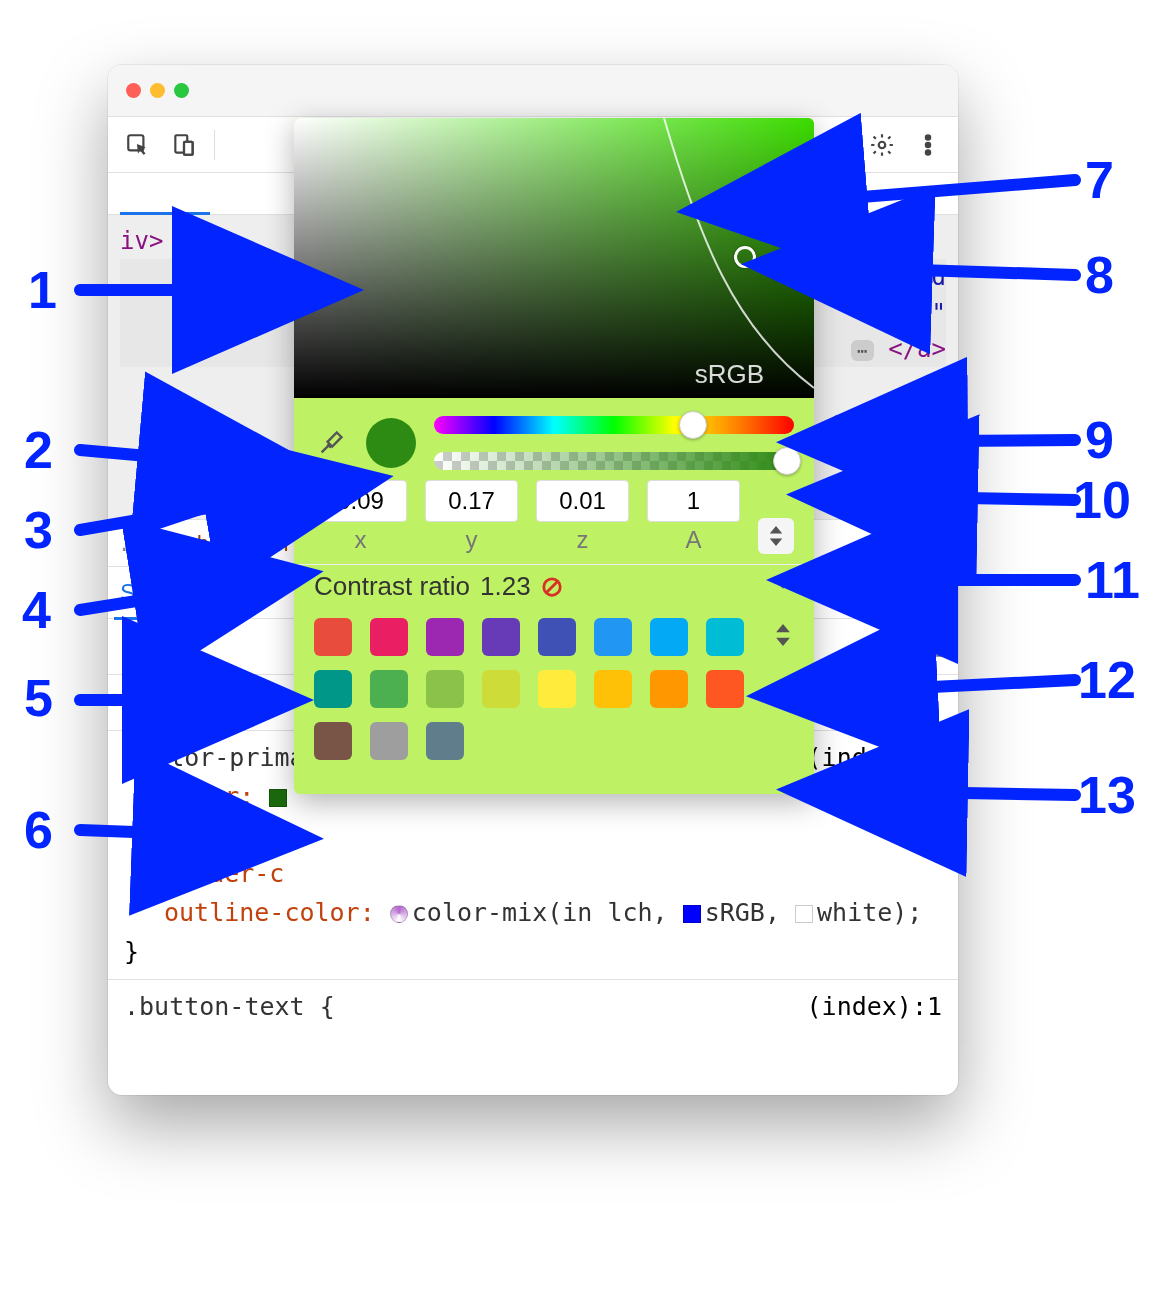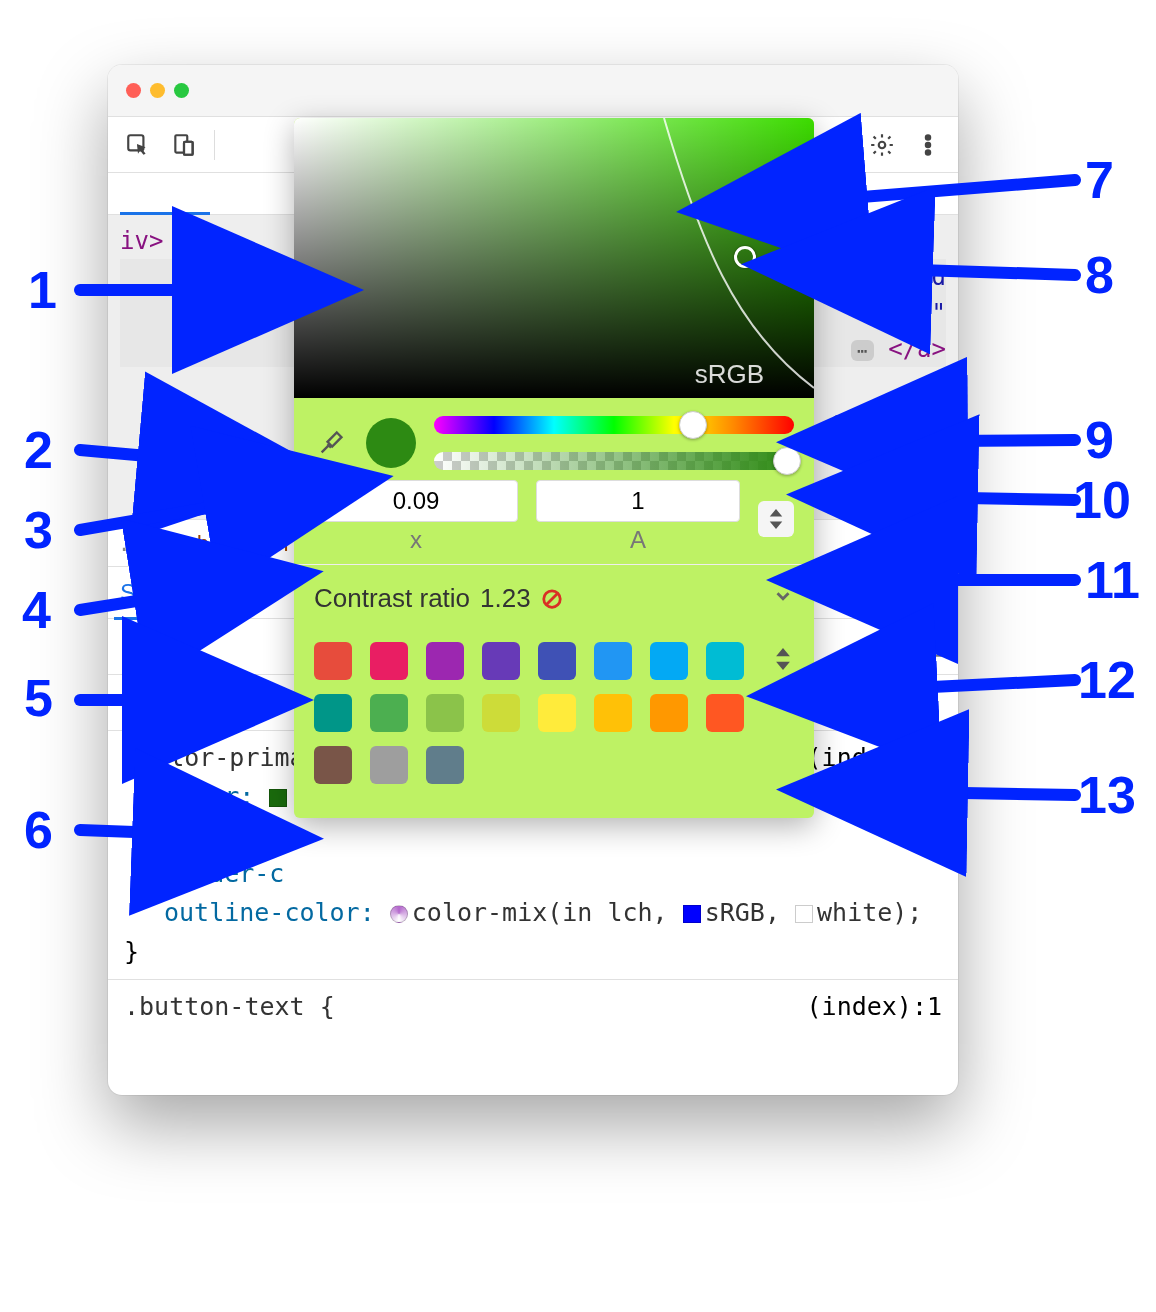--- a/index.html
+++ b/index.html
@@ -66,21 +66,21 @@
   .ptab.active::after{content:"";position:absolute;left:-6px;right:-6px;bottom:-13px;height:3px;background:#1a73e8;}
 
   .filter-row { height:56px; display:flex; align-items:center; padding:0 8px; gap:8px; border-bottom:1px solid #e0e0e0;}
   .filter-input { flex:1; color:#999; font-size:24px; padding:4px 6px;}
   .fr-icn { width:36px; height:36px; display:flex;align-items:center;justify-content:center;}
   .fr-icn svg{width:26px;height:26px;stroke:#777;fill:none;stroke-width:2;}
 
   .styles { font-family: ui-monospace, Menlo, monospace; font-size:25px; padding: 8px 16px; line-height:1.55;}
   .sel { color:#333; }
   .src { color:#000000; float:right;}
-  .prop { color:#0369a1;text-align:center; }
+  .prop { color:#c2410c;text-align:center; }
   .val { color:#333; }
   .sw { display:inline-block; width:18px; height:18px; vertical-align:middle; margin-right:4px; border:1px solid rgba(0,0,0,0.2);}
   .rule-sep { border-top:1px solid #e0e0e0; margin:8px -16px;}
   .indent { padding-left:40px; }
 
   
   .picker {
     position:absolute;
     left: 294px; top: 118px;
     width: 520px;
@@ -108,28 +108,28 @@
   .eyedrop svg{width:28px;height:28px;stroke:#555;stroke-width:2;fill:none;}
   .color-disc { width:50px;height:50px;border-radius:50%; background:#2d8a13;}
   .sliders{flex:1;}
   .hue-track{height:18px;border-radius:10px;background:linear-gradient(to right,#f0f,#00f,#0ff,#0f0,#ff0,#f80,#f00);position:relative;margin-bottom:18px;}
   .alpha-track{height:18px;border-radius:10px;position:relative;
     background:
       linear-gradient(to right, rgba(45,138,19,0), #2d8a13),
       repeating-conic-gradient(#ccc 0 25%, #fff 0 50%) 0 0/18px 18px;}
   .thumb{position:absolute;top:50%;width:28px;height:28px;background:#fff;border-radius:50%;border:1px solid #ccc;box-shadow:0 1px 3px rgba(0,0,0,0.3);transform:translate(-50%,-50%);}
 
-  .vals-row{display:flex;align-items:center;gap:18px;padding:2px 20px 10px 20px;}
+  .vals-row{display:flex;align-items:flex-end;gap:18px;padding:2px 20px 10px 20px;}
   .vfield{flex:1;text-align:center;}
   .vfield input{width:100%;border:1px solid #ddd;border-radius:4px;font-size:24px;text-align:center;padding:6px 0;font-family:inherit;}
   .vlabel{color:#777;font-size:24px;margin-top:4px;}
   .switchbtn{width:36px;height:36px;border-radius:6px;background:#f5f5f5;display:flex;align-items:center;justify-content:center;margin-top:4px;}
   .switchbtn svg{width:14px;height:20px;fill:#555;}
 
-  .contrast-row{border-top:1px solid #eee;padding:18px 20px;display:flex;align-items:center;gap:10px;font-size:26px;color:#333;}
+  .contrast-row{border-top:1px solid #eee;padding:6px 20px;display:flex;align-items:center;gap:10px;font-size:26px;color:#333;}
   .nope{width:22px;height:22px;}
   .contrast-row .chev{margin-left:auto;}
   .contrast-row .chev svg{width:22px;height:22px;stroke:#666;stroke-width:3;fill:none;}
 
   .palette{padding:10px 20px 20px 20px;}
   .pal-row{display:flex;gap:18px;align-items:center;margin-bottom:14px;}
   .swatch{width:38px;height:38px;border-radius:6px;}
   .pal-switch{margin-left:auto;width:18px;height:26px;}
   .pal-switch svg{width:14px;height:22px;fill:#555;}
 
@@ -267,20 +267,22 @@
             <div class="thumb" style="left:72%;"></div>
           </div>
         <div class="alpha-track">
             <div class="thumb" style="left:98%;"></div>
           </div>
       </div>
     </div>
 
     <div class="vals-row">
       <div class="vfield"><input value="0.09" style=""><div class="vlabel">x</div></div>
+      <div class="vfield"><input value="0.17" style=""><div class="vlabel">y</div></div>
+      <div class="vfield"><input value="0.01" style=""><div class="vlabel">z</div></div>
       <div class="vfield"><input value="1" style=""><div class="vlabel">A</div></div>
       <div class="switchbtn">
         <svg viewBox="0 0 10 16">
             <path d="M5 0 L10 6 H0z M5 16 L0 10 H10z"></path>
           </svg>
       </div>
     </div>
 
     <div class="contrast-row">
       <span>Contrast ratio</span>

